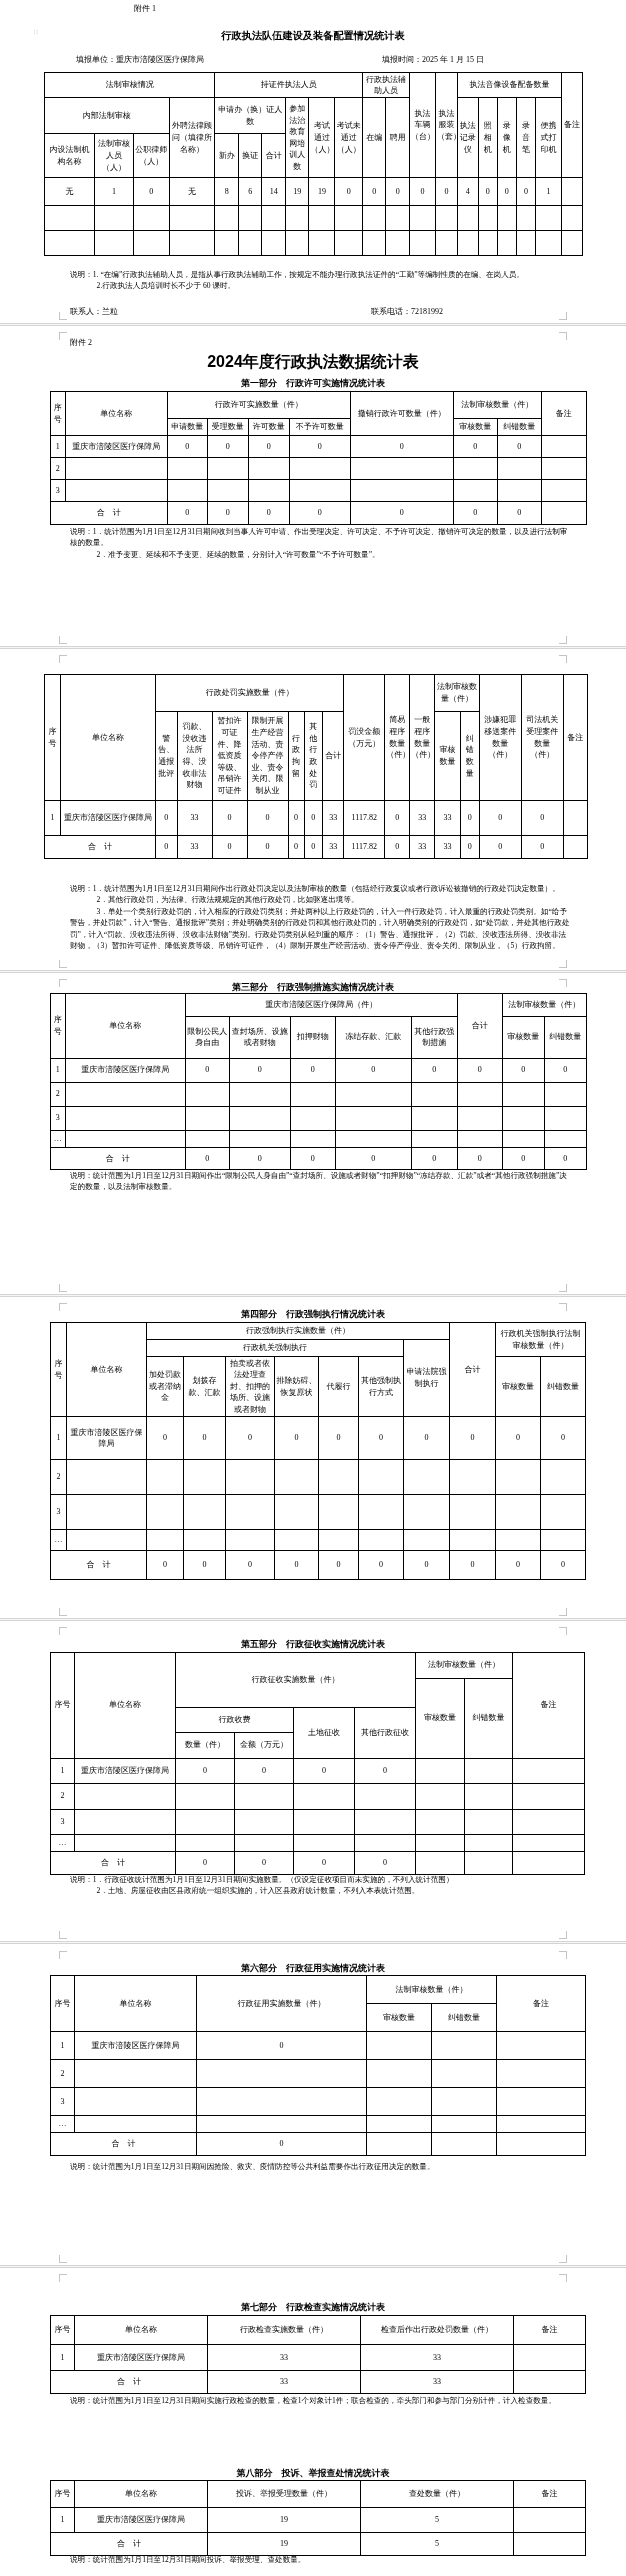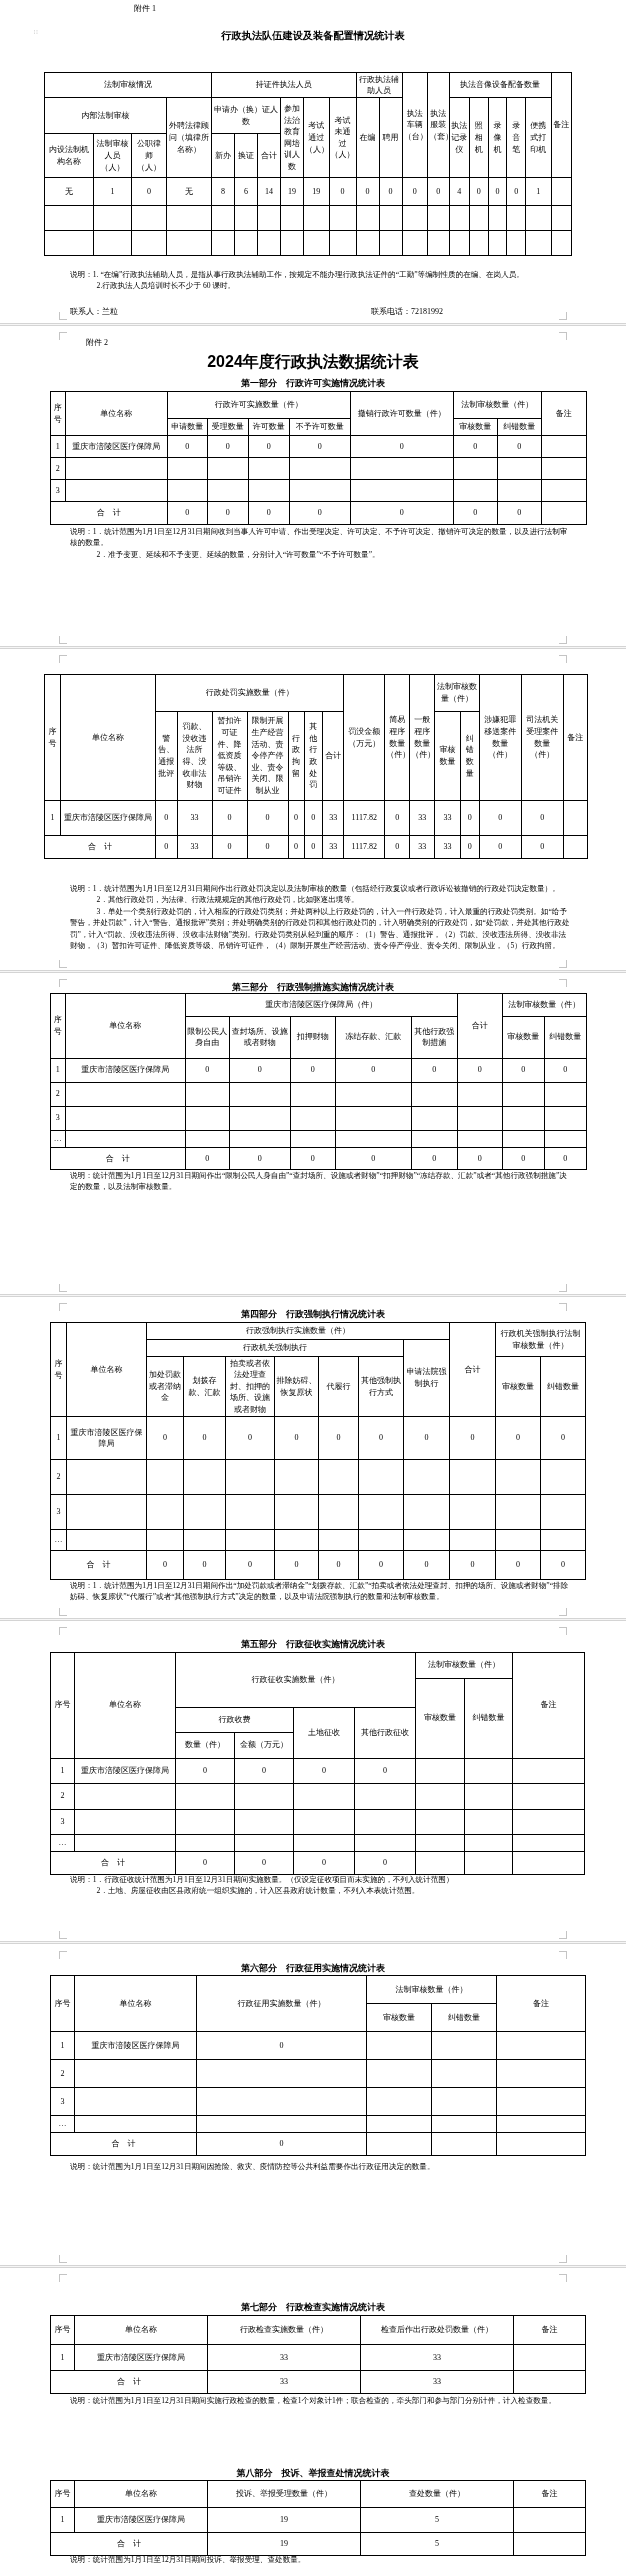--- a/index.html
+++ b/index.html
@@ -39,22 +39,26 @@
 </style>
 </head>
 <body>
 
 <div id="page">
 
   <div class="abs small-label" style="top:2.8px;left:134px;">附件 1</div>
   <div class="abs anchor-mark" style="top:29px;left:34px;">∷</div>
   <div class="abs doc-title t-a" style="top:29px;left:0;">行政执法队伍建设及装备配置情况统计表</div>
 
-
-  <div class="abs" style="top:72px;left:44px;width:443px;">
+  <div class="abs meta" style="top:54px;left:0;width:626px;height:12.5px;">
+    <span style="left:76px;">填报单位：重庆市涪陵区医疗保障局</span>
+    <span style="left:382px;">填报时间：2025 年 1 月 15 日</span>
+  </div>
+
+  <div class="abs" style="top:72px;left:44px;width:539px;">
     <table class="tbl ta">
       <colgroup>
         <col style="width:49px">
           <col style="width:38px">
           <col style="width:35px">
           <col style="width:45px">
         <col style="width:23px">
           <col style="width:23px">
           <col style="width:23px">
           <col style="width:23px">
@@ -218,21 +222,21 @@
   <div class="pg-mark pm-ar" style="top:1931px;left:559px;"></div>
   <div class="pg-mark pm-bl" style="top:1951px;left:59px;"></div>
   <div class="pg-mark pm-br" style="top:1951px;left:559px;"></div>
 
   <div class="pg-line" style="top:2265px;"></div>
   <div class="pg-mark pm-al" style="top:2255px;left:59px;"></div>
   <div class="pg-mark pm-ar" style="top:2255px;left:559px;"></div>
   <div class="pg-mark pm-bl" style="top:2274px;left:59px;"></div>
   <div class="pg-mark pm-br" style="top:2274px;left:559px;"></div>
 
-  <div class="abs small-label" style="top:337px;left:86px;font-family:Liberation Serif, serif;">附件 2</div>
+  <div class="abs small-label" style="top:337px;left:70px;font-family:Liberation Serif, serif;">附件 2</div>
   <div class="abs doc-title t-main" style="top:352px;left:0;">2024年度行政执法数据统计表</div>
 
   <div class="abs doc-title t-part" style="top:377px;left:0;">第一部分　行政许可实施情况统计表</div>
   <div class="abs" style="top:391px;left:50px;width:535px;">
     <table class="tbl p1t">
       <colgroup>
         <col style="width:14.7px">
           <col style="width:102px">
           <col style="width:40px">
           <col style="width:41px">
@@ -609,21 +613,20 @@
         <td>0</td>
         <td>0</td>
         <td>0</td>
         <td>0</td>
         <td>0</td>
       </tr>
     </tbody>
       </table>
   </div>
   <div class="abs notes" style="top:1580px;left:70px;width:501px;">
-    <p>说明：1．统计范围为1月1日至12月31日期间作出“加处罚款或者滞纳金”“划拨存款、汇款”“拍卖或者依法处理查封、扣押的场所、设施或者财物”“排除妨碍、恢复原状”“代履行”或者“其他强制执行方式”决定的数量，以及申请法院强制执行的数量和法制审核数量。</p>
   </div>
 
   <div class="abs doc-title t-part" style="top:1638px;left:0;">第五部分　行政征收实施情况统计表</div>
   <div class="abs" style="top:1652px;left:50px;width:535px;">
     <table class="tbl p5t">
       <colgroup>
         <col style="width:24px">
           <col style="width:101px">
           <col style="width:59px">
           <col style="width:59px">

